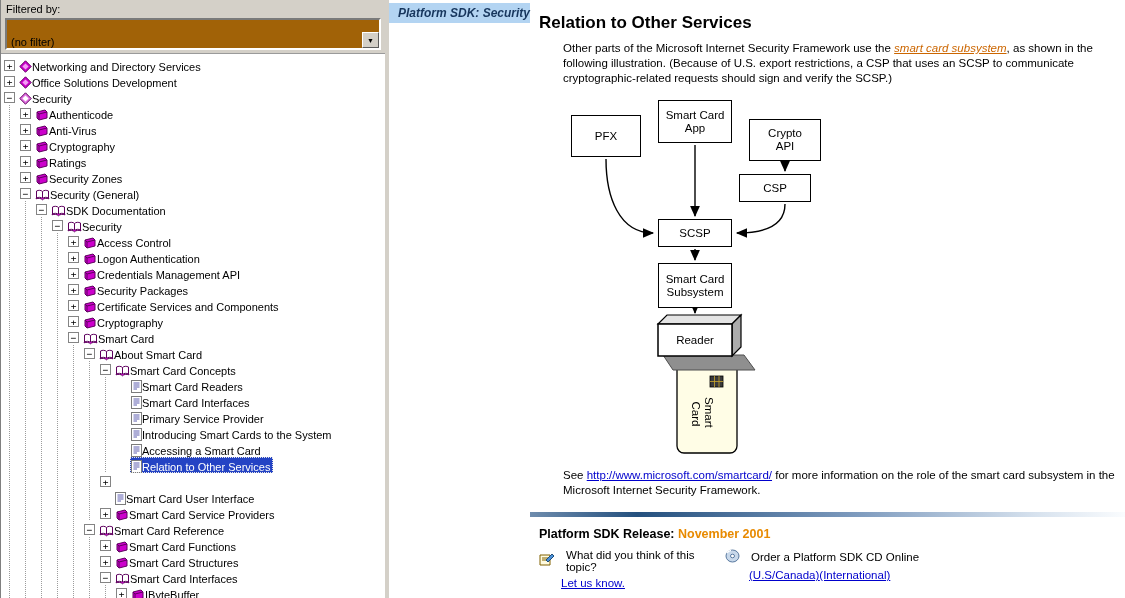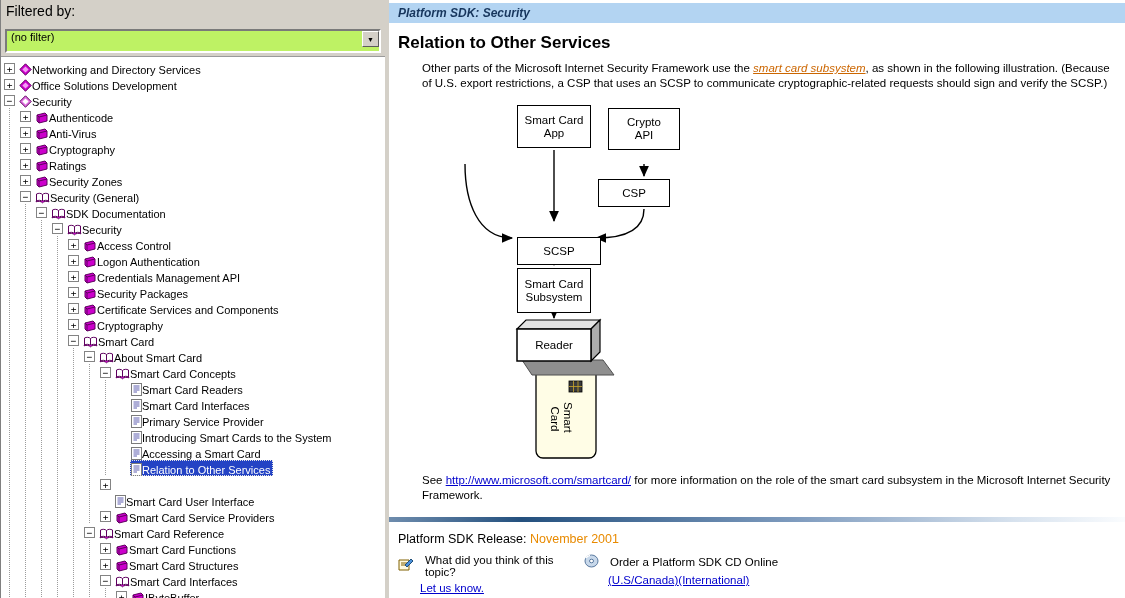--- a/index.html
+++ b/index.html
@@ -3,62 +3,62 @@
 <meta charset="utf-8">
 <style>
   *{box-sizing:border-box}
   html,body{margin:0;padding:0}
   body{width:1125px;height:598px;overflow:hidden;background:#fff;font-family:"Liberation Sans",sans-serif;color:#000}
   .app{display:flex;width:1125px;height:598px}
 
   
   .left-pane{flex:0 0 385px;width:385px;background:var(--chrome);display:flex;flex-direction:column;border-left:1px solid #808080}
   .filter-area{padding:3px 4px 3px 4px}
-  .filter-label{font-size:14px;margin:0 0 10px 1px}
-  .combo{height:24px;background:#bef264;display:flex;align-items:flex-start;border:2px solid;border-color:#7a7a7a #fff #fff #7a7a7a}
+  .filter-label{font-size:11px;margin:0 0 3px 1px}
+  .combo{height:32px;background:#a16207;display:flex;align-items:flex-end;border:2px solid;border-color:#7a7a7a #fff #fff #7a7a7a}
   .combo-value{flex:1;font-size:11px;padding:0 4px;white-space:nowrap;overflow:hidden}
   .combo-btn{flex:0 0 17px;height:16px;margin-right:0;background:var(--chrome);border:1px solid;border-color:#fff #5c5c5c #5c5c5c #fff;display:flex;align-items:center;justify-content:center;font-size:7px;color:#000}
   .tree{flex:1;background:#fff;border-top:1px solid #9a9a9a;padding:3px 0 0 3px;overflow:hidden;font-size:11px}
   .trow{display:flex;align-items:center;height:16px;white-space:nowrap}
   .guide{width:16px;align-self:stretch;background:repeating-linear-gradient(to bottom,#9c9c9c 0 1px,transparent 1px 2px) 5px 0/1px 100% no-repeat}
   .expander{width:11px;height:11px;flex:0 0 11px;border:1px solid #848484;background:#fff;display:flex;align-items:center;justify-content:center;font-size:9.5px;line-height:9px;margin-right:3px;font-family:"DejaVu Sans Mono",monospace;cursor:default}
   .connector{width:14px;flex:0 0 14px}
   .tcontent{display:flex;align-items:flex-end;height:16px;padding:0 3px 0 1px;}
   .tcontent.selected{background:var(--selection);color:#fff;outline:1px dotted #e6e6e6;outline-offset:-1px}
   .ticon{display:flex;flex:0 0 auto}
   .ticon svg{display:block}
 
   
   .splitter{flex:0 0 4px;background:var(--chrome)}
 
   
-  .right-pane{flex:1;background:#fff;padding-top:3px;overflow:hidden;display:flex;flex-direction:column}
+  .right-pane{flex:1;background:#fff;padding-top:3px;overflow:hidden;display:flex;flex-direction:row}
   .topic-header{height:20px;line-height:20px;background:var(--header-bg);color:var(--header-text);font-size:12px;font-style:italic;font-weight:bold;padding-left:9px}
   .topic-body{flex:1;font-size:11.5px}
   h1.title{font-size:17px;font-weight:bold;margin:10px 0 8px 9px}
   .indent{margin:0 10px 0 33px;line-height:15px}
   .bodytext{margin:0;max-width:700px}
   .vlink{color:var(--visited-link);font-style:italic;text-decoration:underline;cursor:pointer}
   .blink{color:var(--link);text-decoration:underline;cursor:pointer}
 
   
   .diagram{position:relative;width:300px;height:366px;margin:6px 0 4px 0}
   .dsvg{position:absolute;left:0;top:0}
   .dsvg text{font-family:"Liberation Sans",sans-serif;font-size:11.5px;fill:#000}
   .dbox{position:absolute;border:1.5px solid #000;background:#fff;display:flex;align-items:center;justify-content:center;text-align:center;white-space:pre-line;font-size:11.5px;line-height:13px}
   #box-pfx{left:8px;top:23px;width:70px;height:42px}
   #box-app{left:95px;top:8px;width:74px;height:43px}
-  #box-crypto{left:186px;top:11px;width:72px;height:42px}
+  #box-crypto{left:186px;top:27px;width:72px;height:42px}
   #box-csp{left:176px;top:82px;width:72px;height:28px}
-  #box-scsp{left:95px;top:140px;width:84px;height:28px}
+  #box-scsp{left:95px;top:127px;width:74px;height:28px}
   #box-subsys{left:95px;top:171px;width:74px;height:45px}
 
   .seetext{margin-top:10px}
   .divider{height:5px;margin-top:14px;background:linear-gradient(to right,#6e8cad 0%,#24507e 18%,#7e9bbe 55%,#d7e2ee 85%,#fafcfe 100%)}
-  .release{margin:10px 0 0 9px;font-size:12.5px;font-weight:normal}
+  .release{margin:10px 0 0 9px;font-size:12.5px;font-weight:bold}
   .release-value{color:var(--release)}
   .footer-cols{display:flex;margin:8px 0 0 9px;font-size:11.5px}
   .fcol1{width:186px}
   .ficon-row{display:flex;align-items:center;gap:11px}
   .fline2{margin:4px 0 0 22px}
   .order-links{display:flex;margin:4px 0 0 24px}
 </style>
 </head>
 <body>
 
@@ -715,20 +715,21 @@
               </text>
             </g>
             <polygon points="100,263 181,263 192,278 110,278" fill="#8f8f8f" stroke="#4f4f4f" stroke-width="1"></polygon>
             <g>
               <polygon points="95,232 104,223 178,223 169,232" fill="#e4e4e4" stroke="#000" stroke-width="1.2"></polygon>
               <polygon points="169,232 178,223 178,255 169,264" fill="#acacac" stroke="#000" stroke-width="1.2"></polygon>
               <rect x="95" y="232" width="74" height="32" fill="#fff" stroke="#000" stroke-width="1.5"></rect>
               <text x="132" y="252" text-anchor="middle">Reader</text>
             </g>
           </svg>
+          <div class="dbox" id="box-pfx">PFX</div>
           <div class="dbox" id="box-app">Smart Card
 App</div>
           <div class="dbox" id="box-crypto">Crypto
 API</div>
           <div class="dbox" id="box-csp">CSP</div>
           <div class="dbox" id="box-scsp">SCSP</div>
           <div class="dbox" id="box-subsys">Smart Card
 Subsystem</div>
         </div>
 

